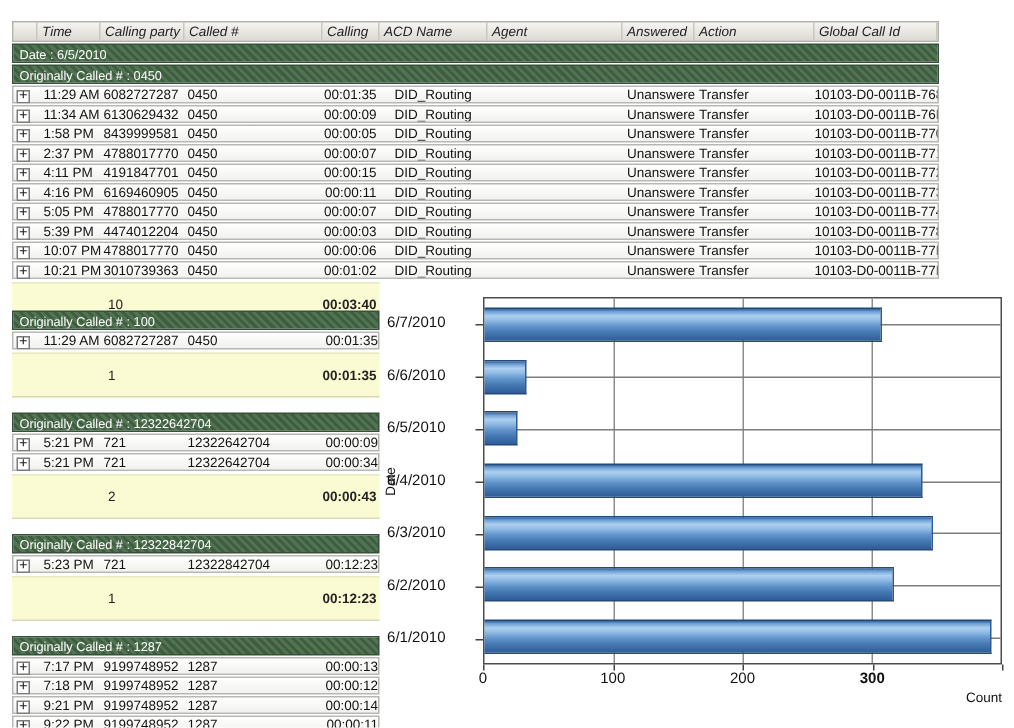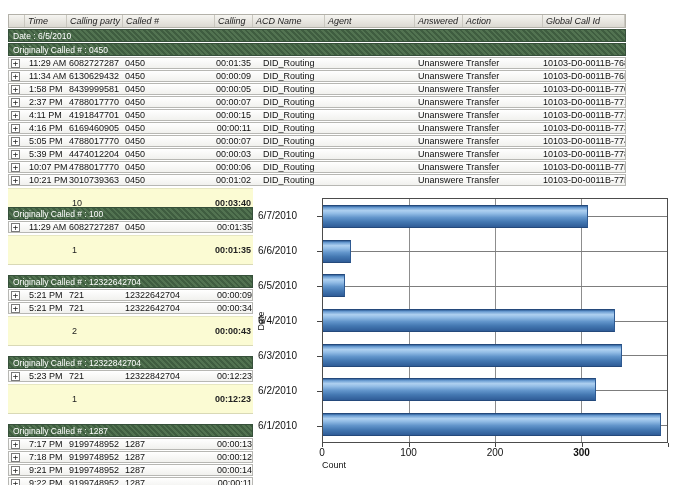--- a/index.html
+++ b/index.html
@@ -74,21 +74,21 @@
   .bar{
     position:relative;z-index:1;height:23px;box-sizing:border-box;
     border-top:1px solid #24497b;border-bottom:1px solid #24497b;border-right:1px solid #2e5a92;
     background:linear-gradient(180deg,
       #31619b 0%,#6d9fd4 8%,#aed0f0 22%,#93bde6 35%,
       #6295cb 55%,#4478b2 75%,#2f5c97 100%);
   }
   #xaxis{grid-column:3;grid-row:2;position:relative;font-size:10px;color:#111;}
   .xtick-mark{position:absolute;top:0;width:1px;height:4px;background:#444;}
   .xtick-lab{position:absolute;top:4px;transform:translateX(-50%);}
-  #xlabel{grid-column:3;grid-row:3;text-align:left;font-size:9px;color:#111;}
+  #xlabel{grid-column:3;grid-row:3;text-align:right;font-size:9px;color:#111;}
 </style>
 </head>
 <body>
 
 <div class="tbl" id="top-table">
   <div class="hrow" id="header-row">
       <div class="hcell"></div>
       <div class="hcell">Time</div>
       <div class="hcell">Calling party #</div>
       <div class="hcell">Called #</div>

